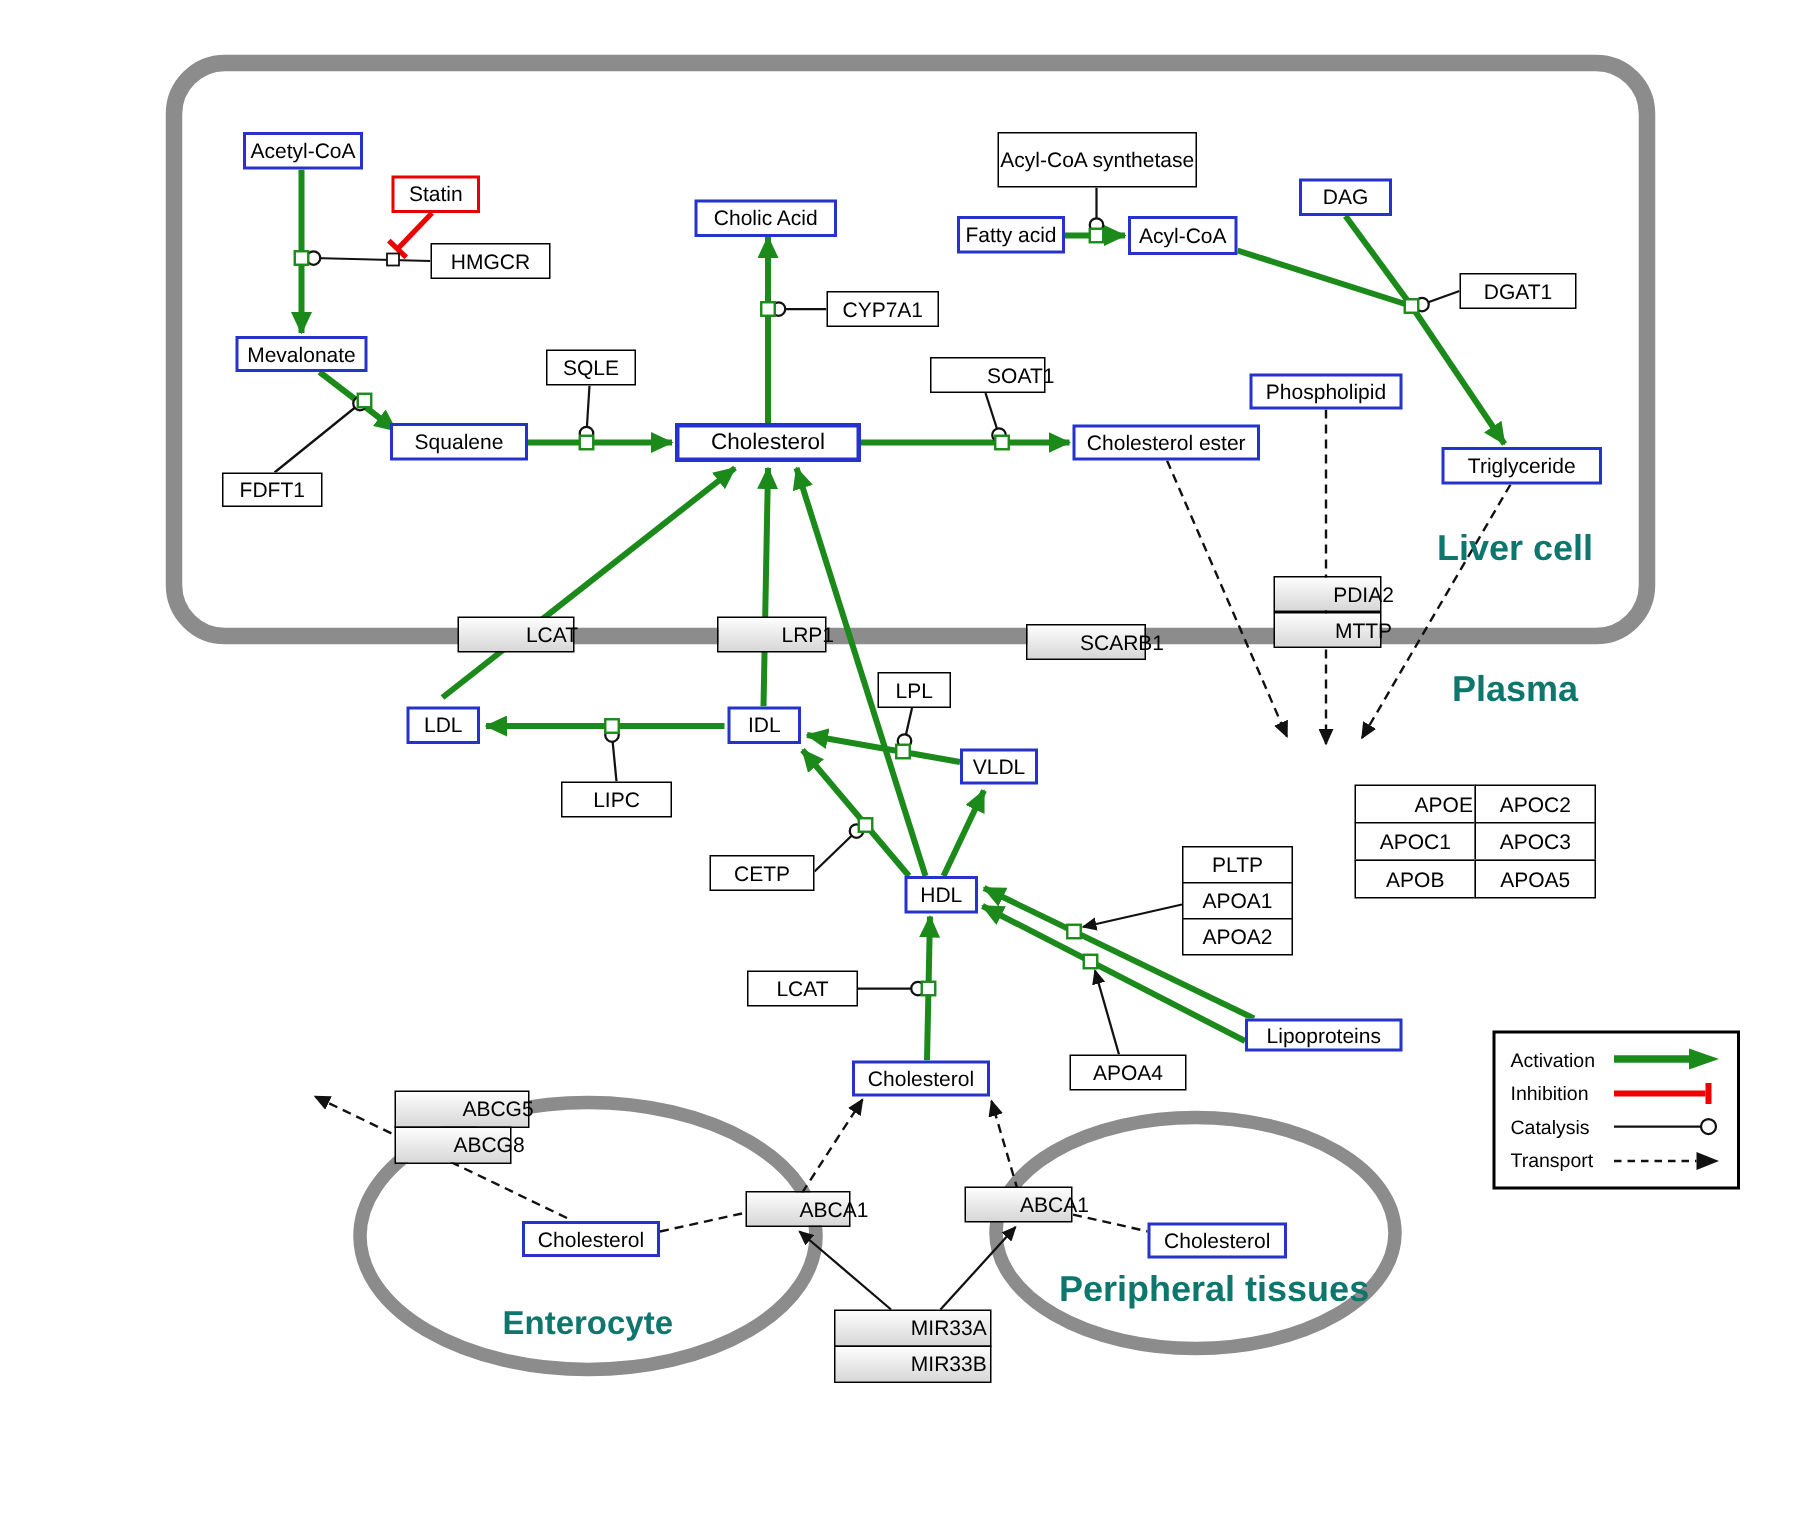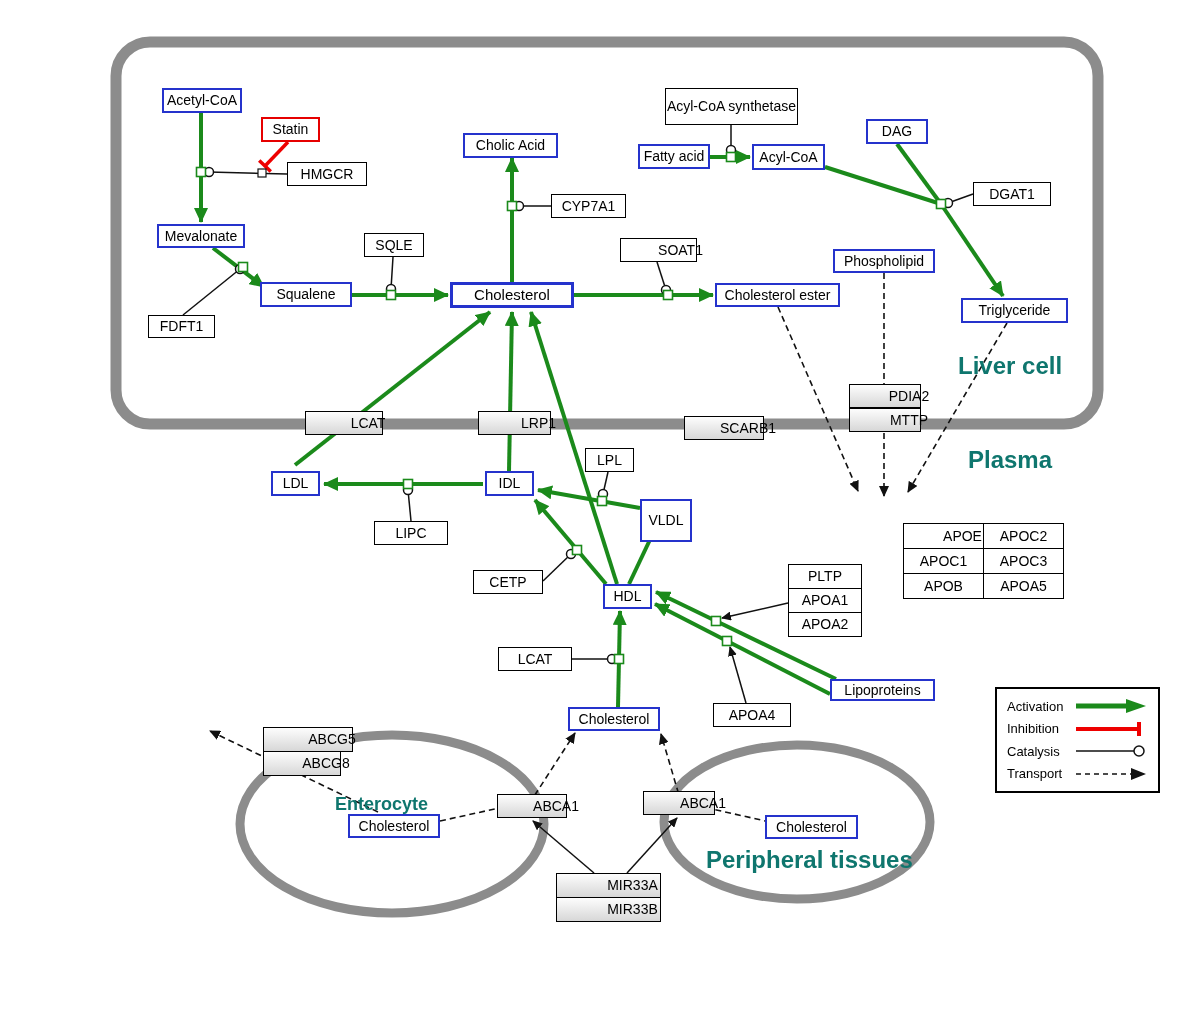--- a/index.html
+++ b/index.html
@@ -150,21 +150,21 @@
       <div class="node metabolite" style="left: 961px; top: 298px; width: 107px; height: 25px;">Triglyceride</div>
       <div class="node membrane" style="left: 305px; top: 411px; width: 78px; height: 24px;">LCAT</div>
       <div class="node membrane" style="left: 478px; top: 411px; width: 73px; height: 24px;">LRP1</div>
       <div class="node membrane" style="left: 684px; top: 416px; width: 80px; height: 24px;">SCARB1</div>
       <div class="node membrane" style="left: 849px; top: 384px; width: 72px; height: 24px;">PDIA2</div>
       <div class="node membrane" style="left: 849px; top: 408px; width: 72px; height: 24px;">MTTP</div>
       <div class="node metabolite" style="left: 271px; top: 471px; width: 49px; height: 25px;">LDL</div>
       <div class="node metabolite" style="left: 485px; top: 471px; width: 49px; height: 25px;">IDL</div>
       <div class="node enzyme" style="left: 374px; top: 521px; width: 74px; height: 24px;">LIPC</div>
       <div class="node enzyme" style="left: 585px; top: 448px; width: 49px; height: 24px;">LPL</div>
-      <div class="node metabolite" style="left: 640px; top: 499px; width: 52px; height: 43px;">VLDL</div>
+      <div class="node metabolite" style="left: 640px; top: 499px; width: 52px; height: 24px;">VLDL</div>
       <div class="node enzyme" style="left: 473px; top: 570px; width: 70px; height: 24px;">CETP</div>
       <div class="node metabolite" style="left: 603px; top: 584px; width: 49px; height: 25px;">HDL</div>
       <div class="node enzyme" style="left: 498px; top: 647px; width: 74px; height: 24px;">LCAT</div>
       <div class="node enzyme" style="left: 713px; top: 703px; width: 78px; height: 24px;">APOA4</div>
       <div class="node enzyme" style="left: 788px; top: 564px; width: 74px; height: 25px;">PLTP</div>
       <div class="node enzyme" style="left: 788px; top: 588px; width: 74px; height: 25px;">APOA1</div>
       <div class="node enzyme" style="left: 788px; top: 612px; width: 74px; height: 25px;">APOA2</div>
       <div class="node metabolite" style="left: 830px; top: 679px; width: 105px; height: 22px;">Lipoproteins</div>
       <div class="node metabolite" style="left: 568px; top: 707px; width: 92px; height: 24px;">Cholesterol</div>
       <div class="node enzyme" style="left: 903px; top: 523px; width: 81px; height: 26px; padding-left: 38px;">APOE</div>
@@ -176,21 +176,21 @@
       <div class="node membrane" style="left: 263px; top: 727px; width: 90px; height: 25px;">ABCG5</div>
       <div class="node membrane" style="left: 263px; top: 751px; width: 78px; height: 25px;">ABCG8</div>
       <div class="node metabolite" style="left: 348px; top: 814px; width: 92px; height: 24px;">Cholesterol</div>
       <div class="node membrane" style="left: 497px; top: 794px; width: 70px; height: 24px;">ABCA1</div>
       <div class="node membrane" style="left: 643px; top: 791px; width: 72px; height: 24px;">ABCA1</div>
       <div class="node metabolite" style="left: 765px; top: 815px; width: 93px; height: 24px;">Cholesterol</div>
       <div class="node membrane" style="left: 556px; top: 873px; width: 105px; height: 25px;">MIR33A</div>
       <div class="node membrane" style="left: 556px; top: 897px; width: 105px; height: 25px;">MIR33B</div>
       <div class="region-label" style="left: 958px; top: 352px; font-size: 24px;">Liver cell</div>
       <div class="region-label" style="left: 968px; top: 446px; font-size: 24px;">Plasma</div>
-      <div class="region-label" style="left: 335px; top: 794px; font-size: 18px;">Enterocyte</div>
+      <div class="region-label" style="left: 335px; top: 869px; font-size: 22px;">Enterocyte</div>
       <div class="region-label" style="left: 706px; top: 846px; font-size: 24px;">Peripheral tissues</div>
     </div>
 
   <div class="legend" id="legend" style="left: 995px; top: 687px; width: 165px; height: 106px;">
       <div class="legend-row">
         <span class="legend-label">Activation</span>
         <svg width="72" height="16">
           <line x1="0" y1="8" x2="50" y2="8" stroke="#1b8a1b" stroke-width="5"></line>
           <polygon points="50,1 70,8 50,15" fill="#1b8a1b"></polygon>
         </svg>

